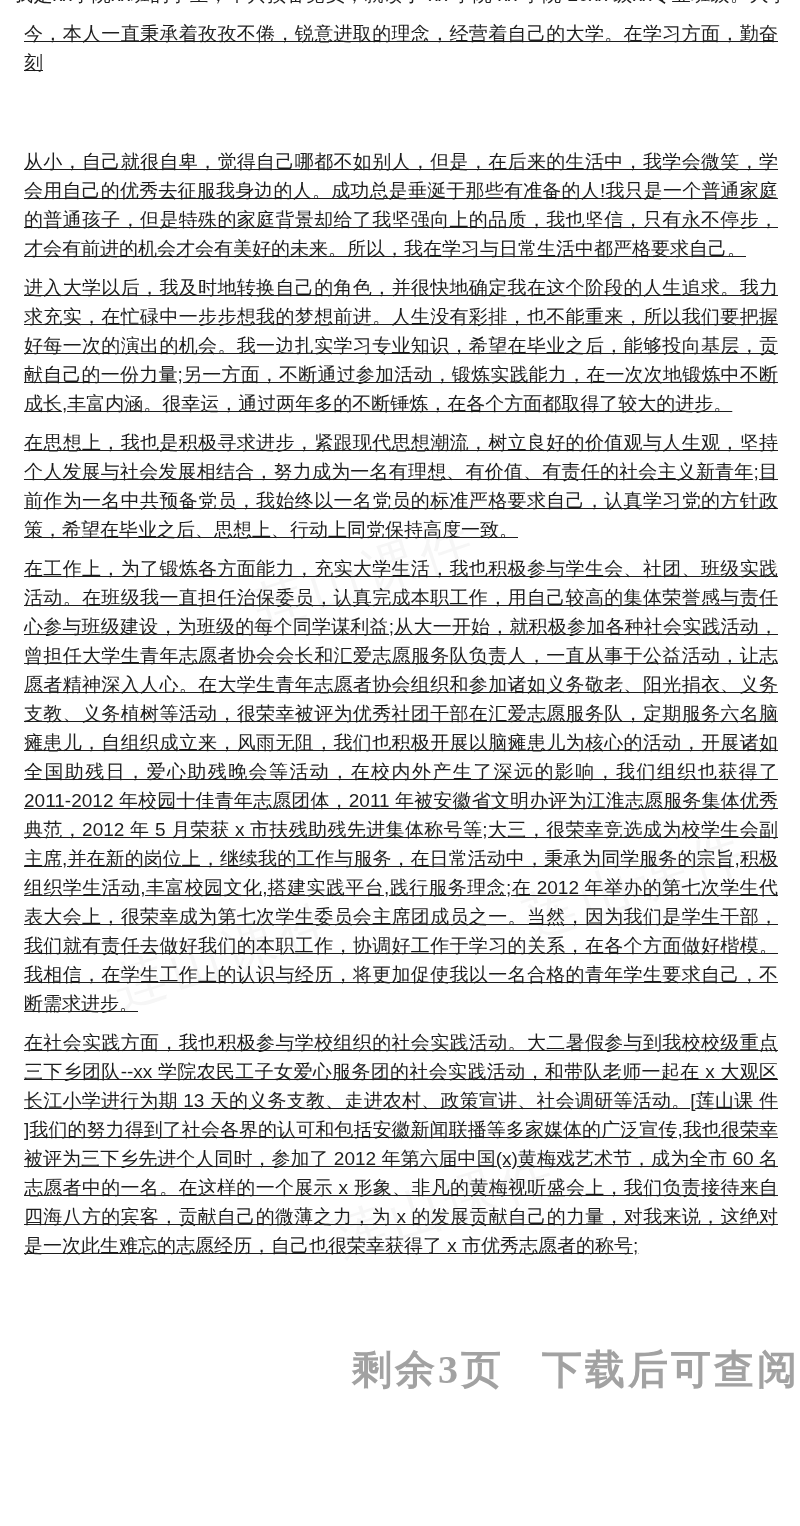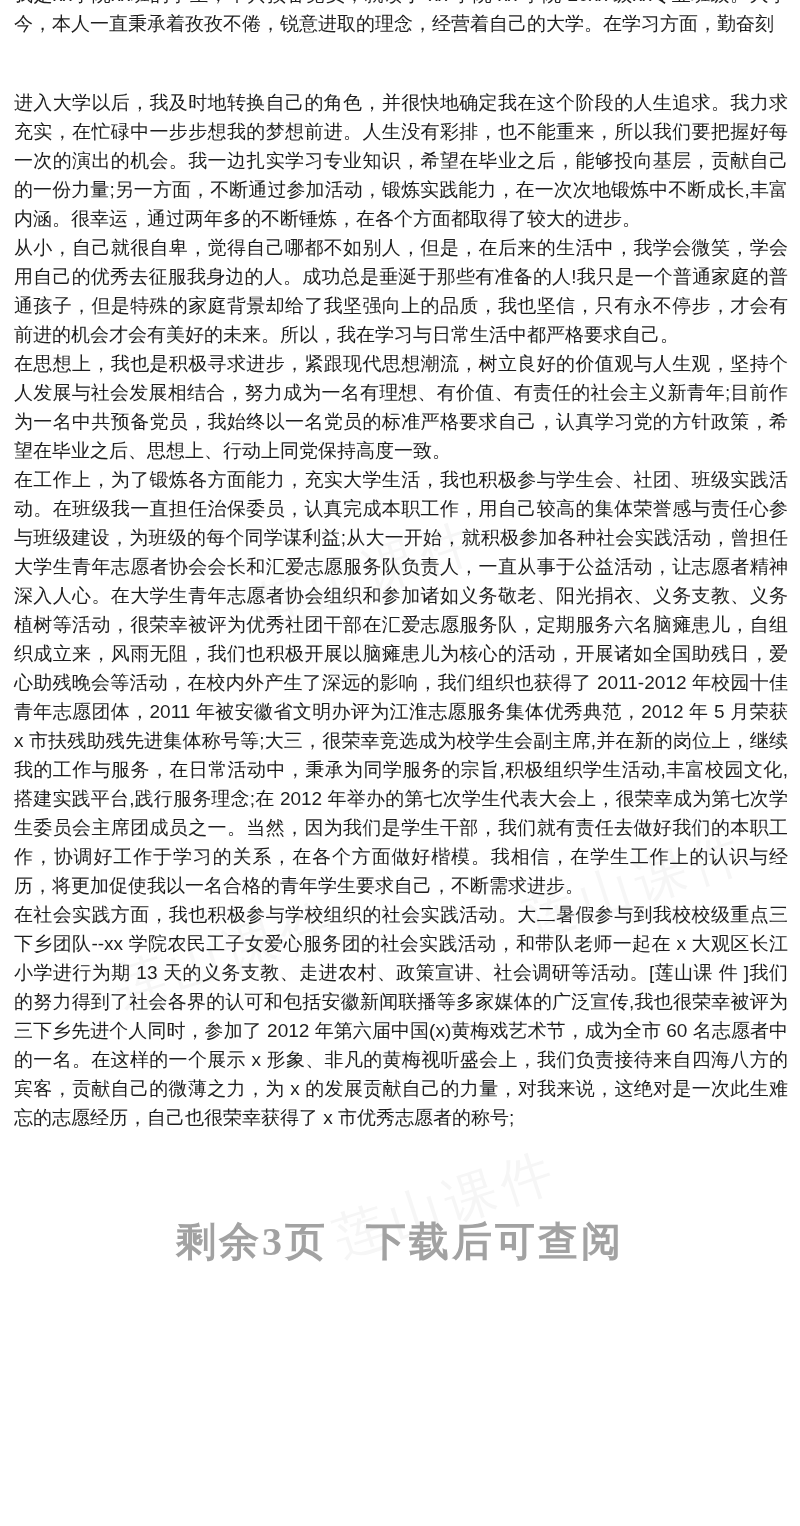--- a/index.html
+++ b/index.html
@@ -13,33 +13,33 @@
     overflow: hidden;
   }
   .doc {
     padding: 0 12px 0 14px;
     font-size: 19px;
     line-height: 29px;
     text-align: justify;
     position: relative;
     z-index: 2;
   }
-  .doc p { margin: 0; padding: 0; }
+  .doc p { margin: 10px; padding: 0; text-decoration: underline; }
   .cut-line {
     height: 9px;
     overflow: hidden;
   }
   .cut-line .inner {
     display: block;
     margin-top: -20px;
   }
   .para-gap { height: 50px; }
   .footer-banner {
     margin-top: 82px;
-    text-align: center;
+    text-align: right;
     font-family: "Liberation Serif", serif;
     font-weight: bold;
     font-size: 40px;
     color: #a2a2a2;
     letter-spacing: 3px;
     position: relative;
     z-index: 2;
   }
   .banner-spacer { display: inline-block; width: 38px; }
   .watermark {
@@ -69,23 +69,23 @@
 
   <div class="cut-line">
     <span class="inner">我是xx学院xx班的学生，中共预备党员，就读于 xx 学院 xx 学院 20xx 级xx专业班级。大学至</span>
   </div>
 
   <p>今，本人一直秉承着孜孜不倦，锐意进取的理念，经营着自己的大学。在学习方面，勤奋刻</p>
 
   <div class="para-gap"></div>
 
 
+  <p>从小，自己就很自卑，觉得自己哪都不如别人，但是，在后来的生活中，我学会微笑，学会用自己的优秀去征服我身边的人。成功总是垂涎于那些有准备的人!我只是一个普通家庭的普通孩子，但是特殊的家庭背景却给了我坚强向上的品质，我也坚信，只有永不停步，才会有前进的机会才会有美好的未来。所以，我在学习与日常生活中都严格要求自己。</p>
+
   <p>进入大学以后，我及时地转换自己的角色，并很快地确定我在这个阶段的人生追求。我力求充实，在忙碌中一步步想我的梦想前进。人生没有彩排，也不能重来，所以我们要把握好每一次的演出的机会。我一边扎实学习专业知识，希望在毕业之后，能够投向基层，贡献自己的一份力量;另一方面，不断通过参加活动，锻炼实践能力，在一次次地锻炼中不断成长,丰富内涵。很幸运，通过两年多的不断锤炼，在各个方面都取得了较大的进步。</p>
-
-  <p>从小，自己就很自卑，觉得自己哪都不如别人，但是，在后来的生活中，我学会微笑，学会用自己的优秀去征服我身边的人。成功总是垂涎于那些有准备的人!我只是一个普通家庭的普通孩子，但是特殊的家庭背景却给了我坚强向上的品质，我也坚信，只有永不停步，才会有前进的机会才会有美好的未来。所以，我在学习与日常生活中都严格要求自己。</p>
 
   <p>在思想上，我也是积极寻求进步，紧跟现代思想潮流，树立良好的价值观与人生观，坚持个人发展与社会发展相结合，努力成为一名有理想、有价值、有责任的社会主义新青年;目前作为一名中共预备党员，我始终以一名党员的标准严格要求自己，认真学习党的方针政策，希望在毕业之后、思想上、行动上同党保持高度一致。</p>
 
 
   <p>在工作上，为了锻炼各方面能力，充实大学生活，我也积极参与学生会、社团、班级实践活动。在班级我一直担任治保委员，认真完成本职工作，用自己较高的集体荣誉感与责任心参与班级建设，为班级的每个同学谋利益;从大一开始，就积极参加各种社会实践活动，曾担任大学生青年志愿者协会会长和汇爱志愿服务队负责人，一直从事于公益活动，让志愿者精神深入人心。在大学生青年志愿者协会组织和参加诸如义务敬老、阳光捐衣、义务支教、义务植树等活动，很荣幸被评为优秀社团干部在汇爱志愿服务队，定期服务六名脑瘫患儿，自组织成立来，风雨无阻，我们也积极开展以脑瘫患儿为核心的活动，开展诸如全国助残日，爱心助残晚会等活动，在校内外产生了深远的影响，我们组织也获得了 2011-2012 年校园十佳青年志愿团体，2011 年被安徽省文明办评为江淮志愿服务集体优秀典范，2012 年 5 月荣获 x 市扶残助残先进集体称号等;大三，很荣幸竞选成为校学生会副主席,并在新的岗位上，继续我的工作与服务，在日常活动中，秉承为同学服务的宗旨,积极组织学生活动,丰富校园文化,搭建实践平台,践行服务理念;在 2012 年举办的第七次学生代表大会上，很荣幸成为第七次学生委员会主席团成员之一。当然，因为我们是学生干部，我们就有责任去做好我们的本职工作，协调好工作于学习的关系，在各个方面做好楷模。我相信，在学生工作上的认识与经历，将更加促使我以一名合格的青年学生要求自己，不断需求进步。</p>
 
   <p>在社会实践方面，我也积极参与学校组织的社会实践活动。大二暑假参与到我校校级重点三下乡团队--xx 学院农民工子女爱心服务团的社会实践活动，和带队老师一起在 x 大观区长江小学进行为期 13 天的义务支教、走进农村、政策宣讲、社会调研等活动。[莲山课 件 ]我们的努力得到了社会各界的认可和包括安徽新闻联播等多家媒体的广泛宣传,我也很荣幸被评为三下乡先进个人同时，参加了 2012 年第六届中国(x)黄梅戏艺术节，成为全市 60 名志愿者中的一名。在这样的一个展示 x 形象、非凡的黄梅视听盛会上，我们负责接待来自四海八方的宾客，贡献自己的微薄之力，为 x 的发展贡献自己的力量，对我来说，这绝对是一次此生难忘的志愿经历，自己也很荣幸获得了 x 市优秀志愿者的称号;</p>
 
 </div>
 

